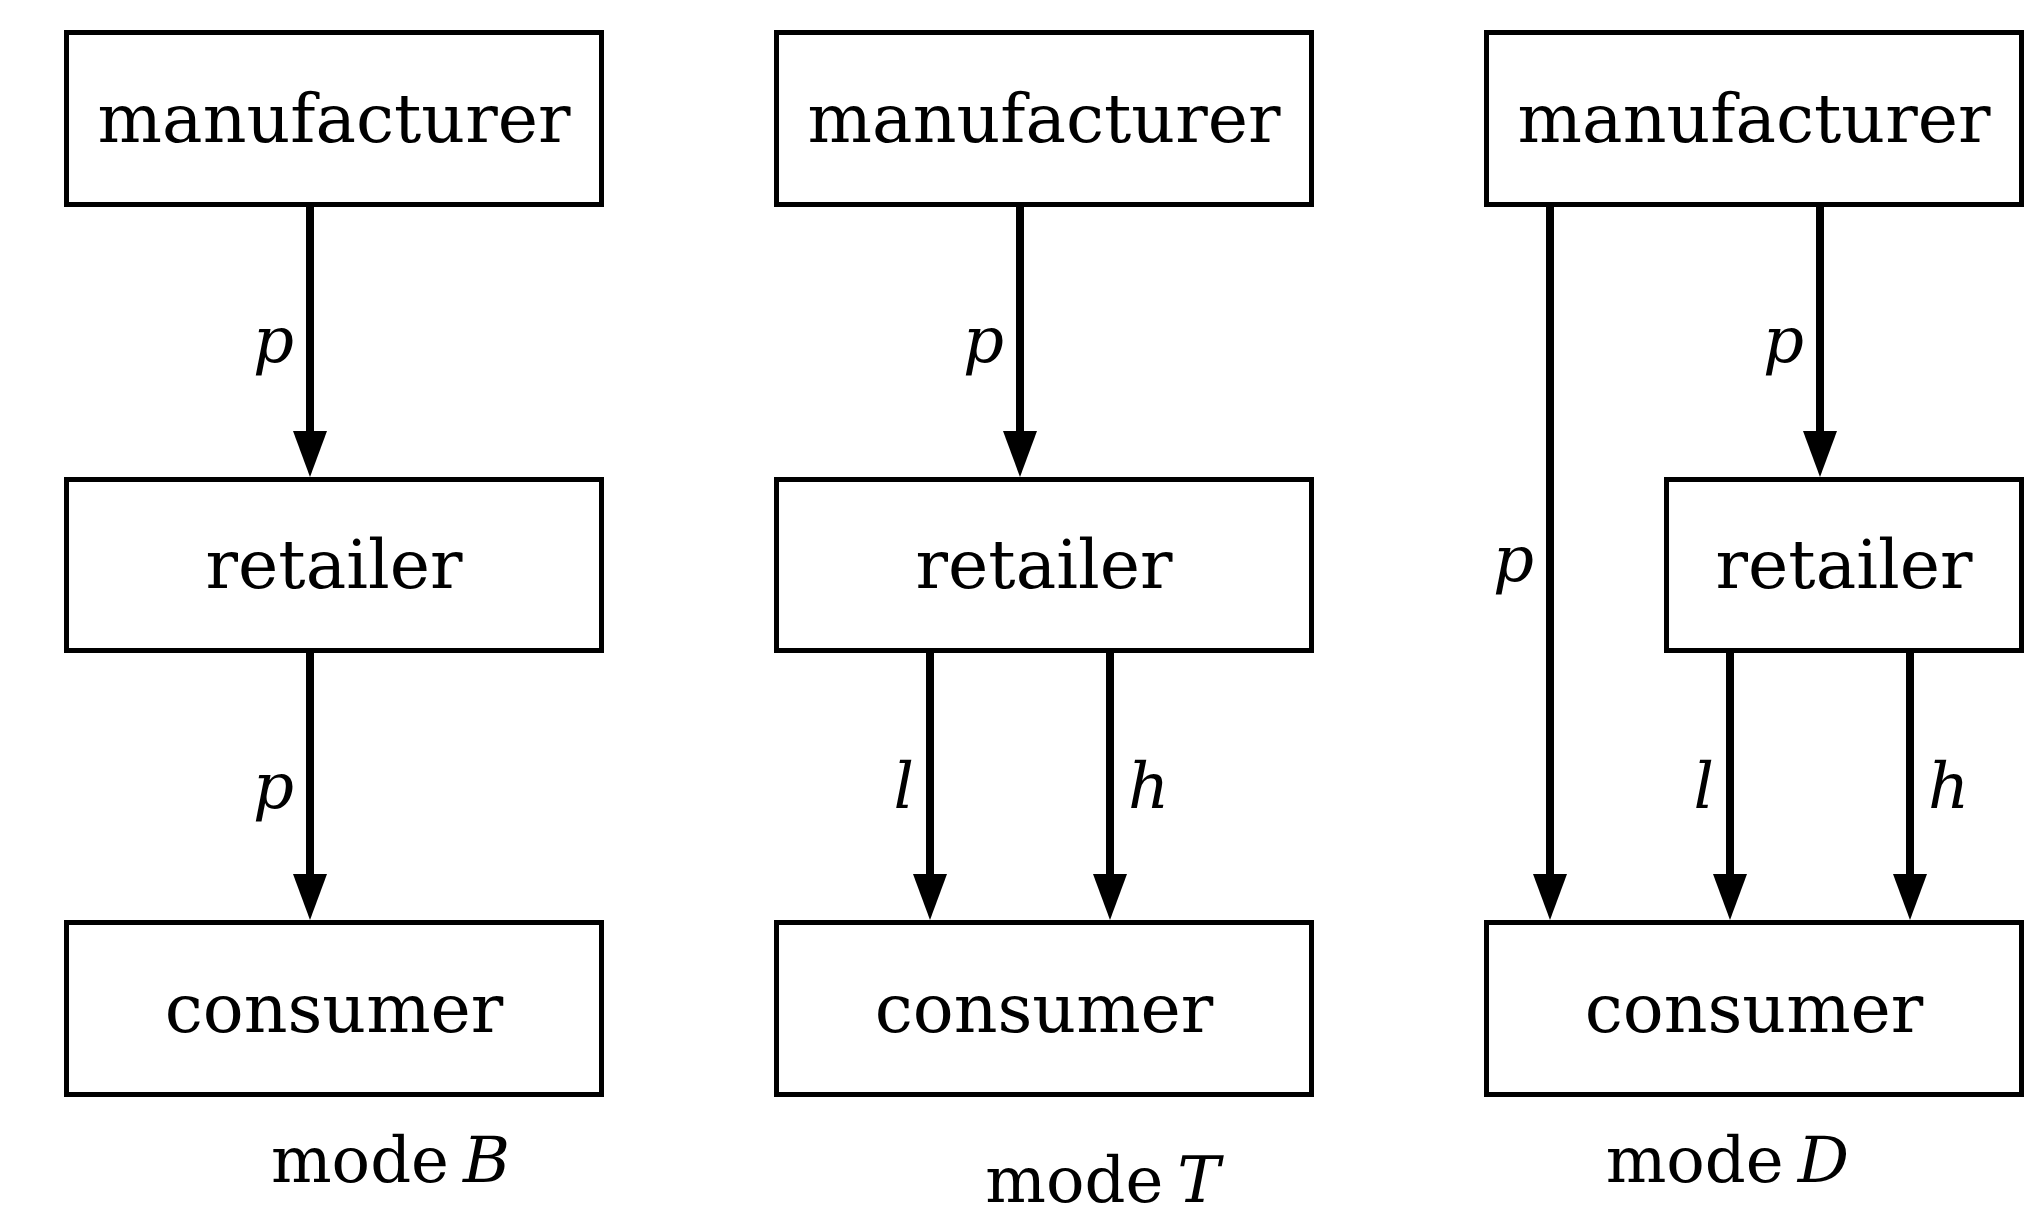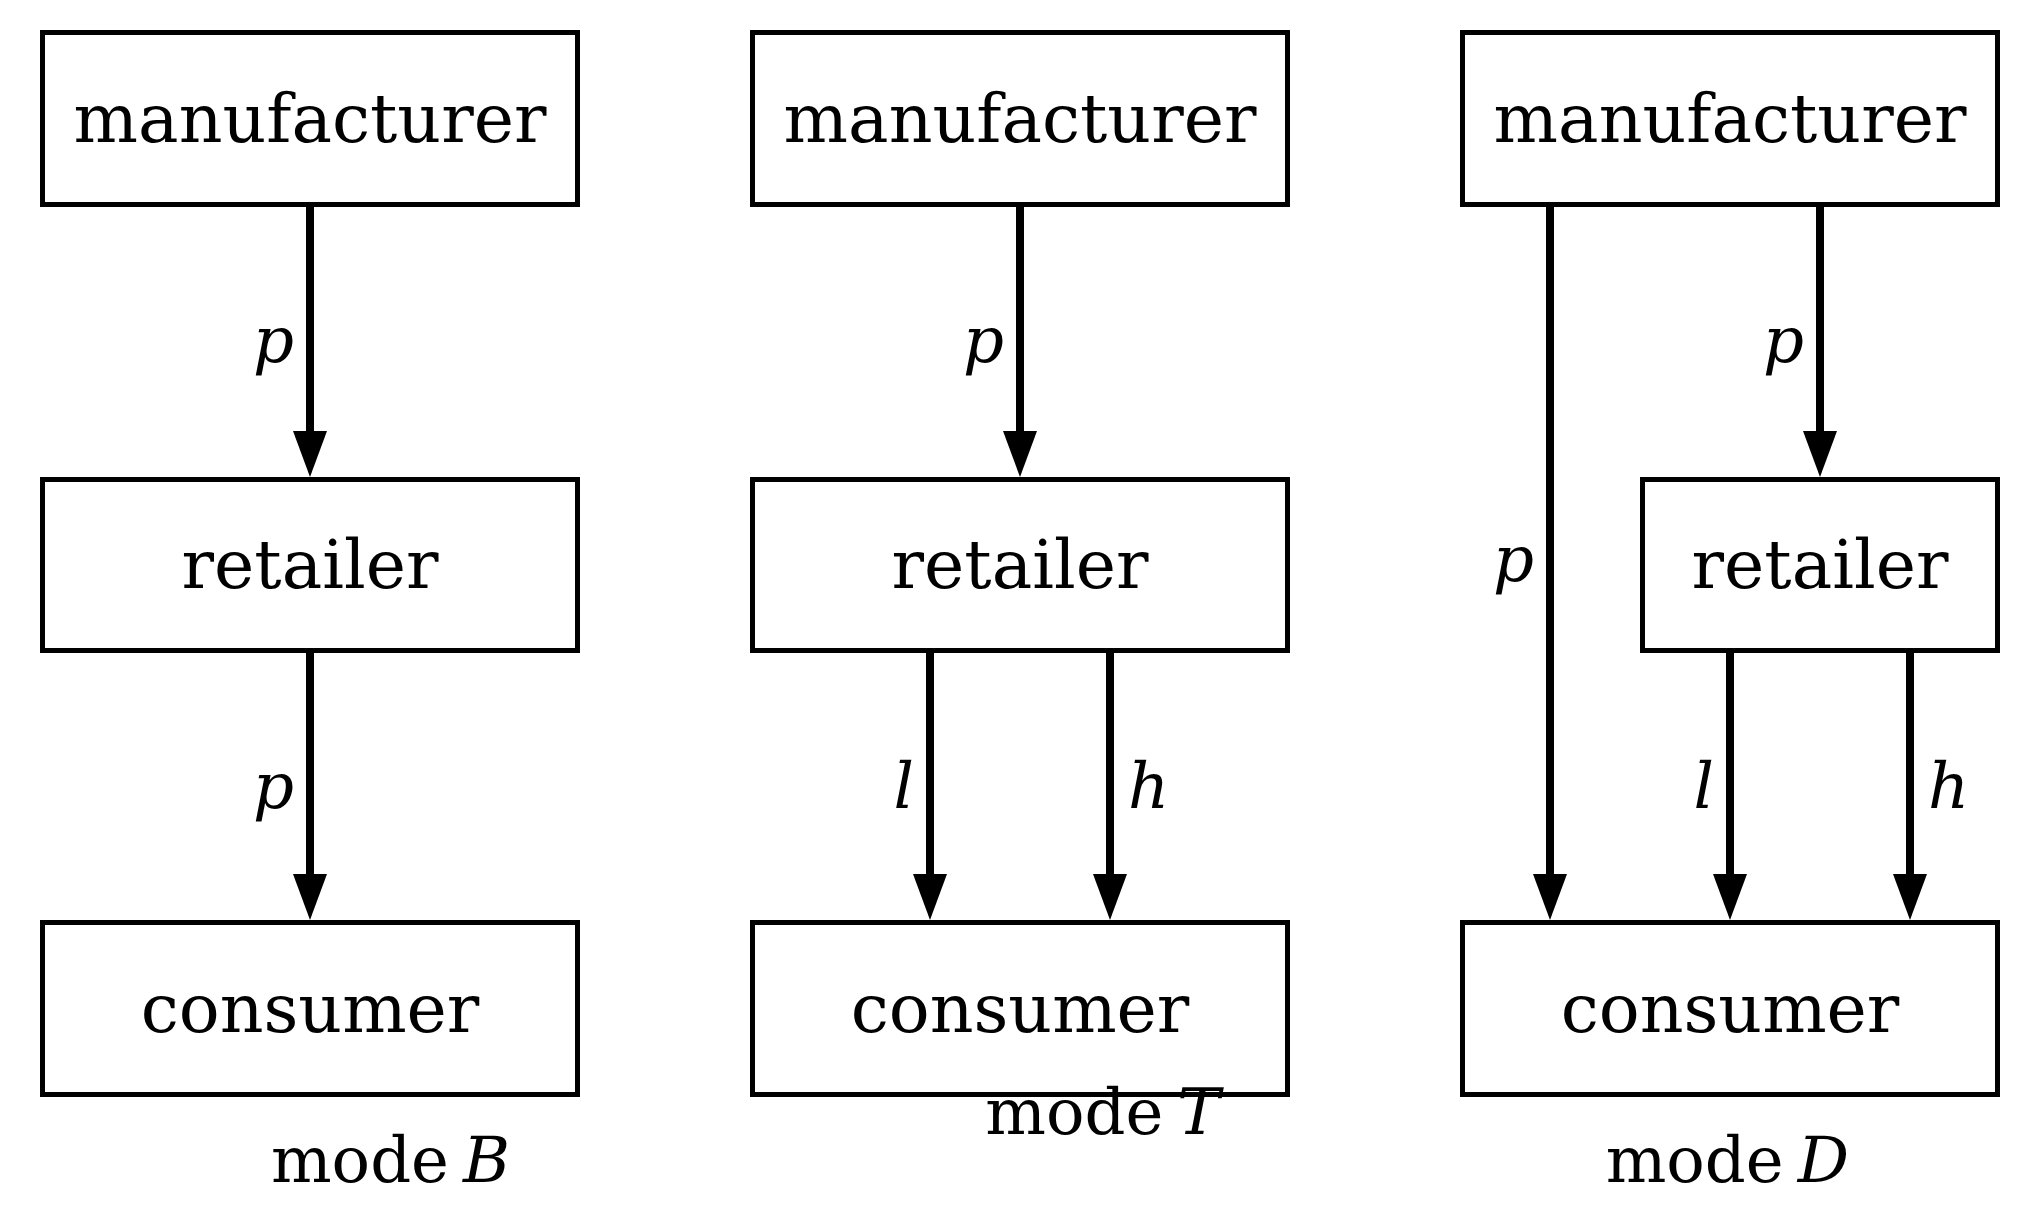--- a/index.html
+++ b/index.html
@@ -20,20 +20,21 @@
     position: absolute;
     box-sizing: border-box;
     border: 5px solid #000000;
     background: #ffffff;
     display: flex;
     align-items: center;
     justify-content: center;
     font-size: 68px;
     line-height: 1;
     white-space: nowrap;
+    margin-left: 24px;
   }
   .arrow {
     position: absolute;
     width: 0;
   }
   .arrow .shaft {
     position: absolute;
     left: -4px;
     top: 0;
     width: 8px;
@@ -131,21 +132,21 @@
     <div class="arrow" style="left:1110px; top:653px; height:267px">
       <div class="shaft"></div>
       <div class="head"></div>
       <span class="alab right" style="top:101px">h</span>
     </div>
 
     <div class="box" style="left:750px; top:920px; width:540px; height:177px">
       <span>consumer</span>
     </div>
 
-    <div class="caption" style="left:820px; top:1080px">
+    <div class="caption" style="left:820px; top:1148px">
       <span>mode</span><span class="letter">T</span>
     </div>
   </section>
 
   <section>
     <div class="box" style="left:1460px; top:30px; width:540px; height:177px">
       <span>manufacturer</span>
     </div>
 
     <div class="arrow" style="left:1550px; top:207px; height:713px">

